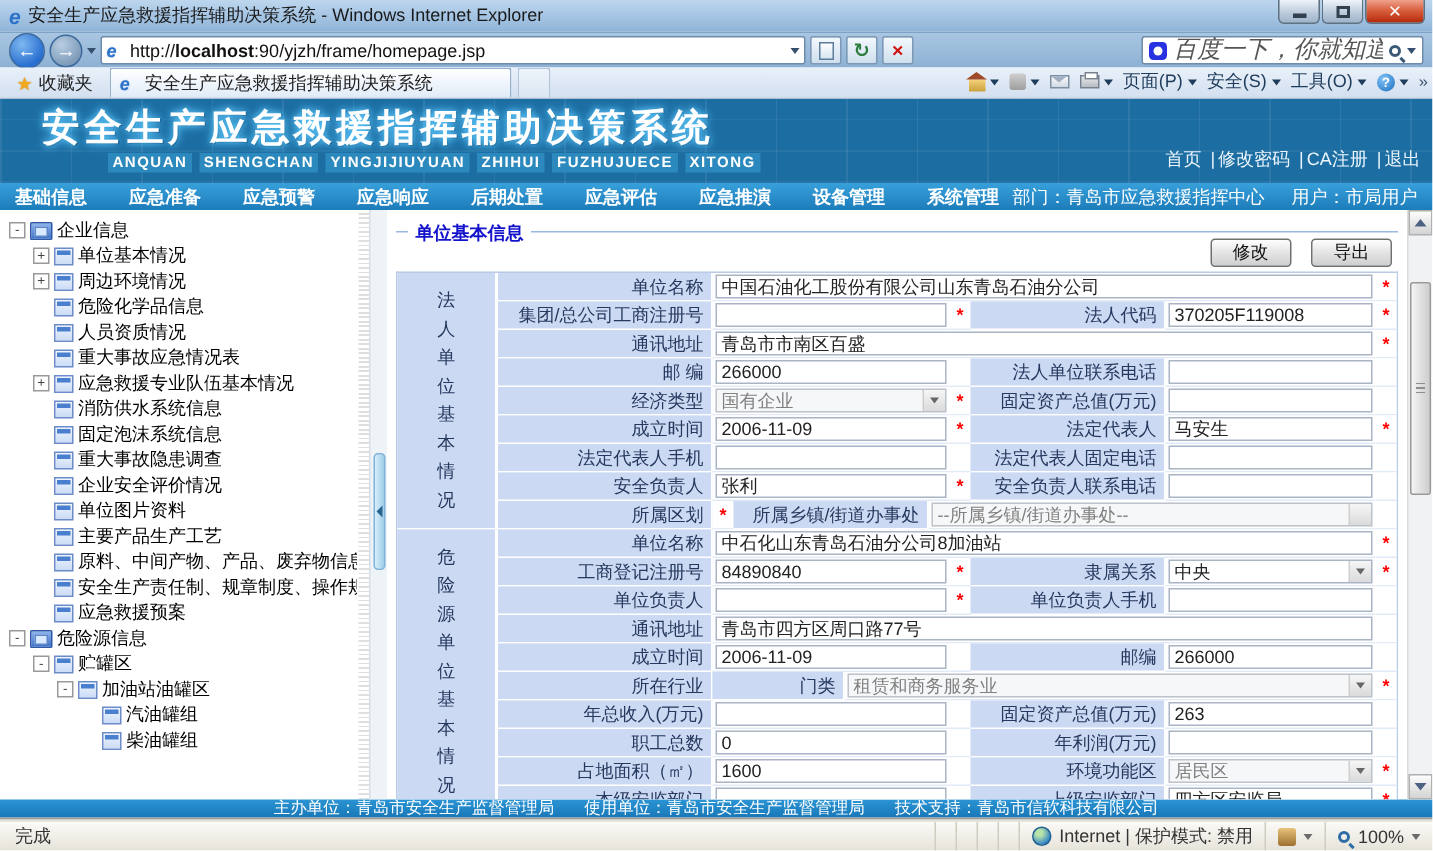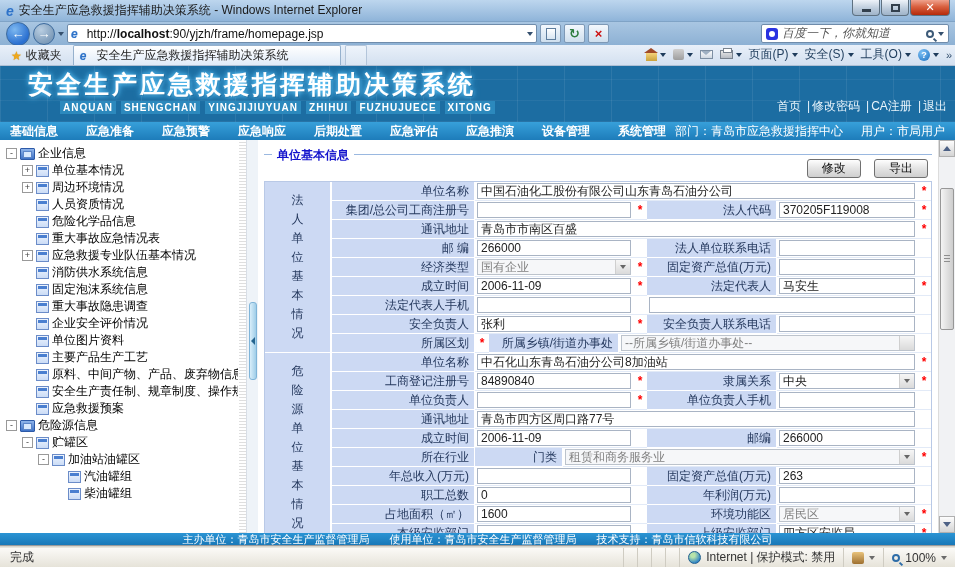--- a/index.html
+++ b/index.html
@@ -27,21 +27,21 @@
   .addr-box { width:470px; height:19px; background:#fff; border:1px solid #6f8cab; border-radius:2px; display:flex; align-items:center; padding:0 3px; gap:4px; }
   .addr-url { flex:1; white-space:nowrap; overflow:hidden; font-size:12px; color:#111; }
   .addr-url b { font-weight:bold; }
   .mini-btn { width:21px; height:19px; border:1px solid #7e99b6; border-radius:2px; background:linear-gradient(#f3f8fd,#cfdfee); display:flex; align-items:center; justify-content:center; font-size:11px; }
   .icon-compat { width:10px; height:12px; border:1px solid #5e7d9d; background:linear-gradient(#fff,#d7e5f2); }
   .icon-refresh { color:#2c7d3e; font-size:13px; font-weight:bold; }
   .icon-stop { color:#cc1111; font-size:13px; font-weight:bold; }
   .search-box { margin-left:auto; width:188px; height:19px; background:#fff; border:1px solid #6f8cab; border-radius:2px; display:flex; align-items:center; padding:0 4px; gap:4px; }
   .baidu-ic { width:12px; height:12px; border-radius:3px; background:#2932e1; position:relative; flex:none; }
   .baidu-ic::after { content:""; position:absolute; left:3px; top:3px; width:6px; height:6px; border-radius:50%; background:#fff; }
-  .search-text { flex:1; color:#555; font-style:italic; white-space:nowrap; overflow:hidden; font-size:12px; }
+  .search-text { flex:1; color:#555; font-style:italic; white-space:nowrap; overflow:hidden; font-size:16px; }
   .mag { width:8px; height:8px; border:2px solid #3c5a78; border-radius:50%; position:relative; flex:none; }
   .mag::after { content:""; position:absolute; width:2px; height:4px; background:#3c5a78; left:6px; top:6px; transform:rotate(-45deg); }
 
   
   .fav-row { height:21px; background:linear-gradient(#e9f0f9,#d3e0f0); border-bottom:1px solid #aebfd4; display:flex; align-items:flex-end; padding:0 4px; gap:4px; }
   .fav-btn { display:flex; align-items:center; gap:4px; padding:0 7px; height:19px; border-radius:2px; }
   .star { color:#f0a81c; font-size:12px; text-shadow:0 0 1px #b97f00; }
   .tab { width:268px; height:20px; background:linear-gradient(#ffffff,#e0ebf8); border:1px solid #96b1cd; border-bottom:none; border-radius:2px 2px 0 0; display:flex; align-items:center; gap:5px; padding:0 6px; font-size:12px; }
   .tab-stub { width:22px; height:20px; background:linear-gradient(#eef4fb,#dbe6f3); border:1px solid #b3c5da; border-bottom:none; border-radius:2px 2px 0 0; }
   .cmd-bar { margin-left:auto; display:flex; align-items:center; gap:7px; padding-bottom:2px; color:#1e3c5c; }
@@ -56,21 +56,21 @@
   .icon-help { width:12px; height:12px; border-radius:50%; background:radial-gradient(circle at 35% 30%,#7ec2f5,#1b6fc0); color:#fff; font-size:9px; font-weight:bold; display:flex; align-items:center; justify-content:center; }
   .chev { font-size:11px; color:#35506e; letter-spacing:-1px; }
 
   
   .page-header { height:56px; position:relative; color:#fff; overflow:hidden;
     background-color:#1c6da2;
     background-image:repeating-linear-gradient(90deg,rgba(255,255,255,.08) 0 1px,transparent 1px 47px),
                      repeating-linear-gradient(0deg,rgba(255,255,255,.05) 0 1px,transparent 1px 21px); }
   .sys-title { position:absolute; left:28px; top:2px; font-size:25px; font-weight:900; letter-spacing:3px; color:#fff;
     text-shadow:0 0 4px #58c1f6,0 0 7px #58c1f6,1px 1px 0 #0e4a77; white-space:nowrap; }
-  .sys-sub { position:absolute; left:60px; top:34px; white-space:nowrap; }
+  .sys-sub { position:absolute; left:72px; top:34px; white-space:nowrap; }
   .sys-sub .chip { background:#2c89bd; color:#fff; font-size:10px; font-weight:bold; letter-spacing:1px; padding:1px 3px; margin-right:5px; }
   .header-links { position:absolute; right:8px; top:32px; font-size:12px; color:#eaf5fc; white-space:nowrap; }
   .header-links .hl-sep { margin:0 2px 0 6px; }
   .hl-link { cursor:pointer; }
 
   
   .nav-bar { height:18px; background:linear-gradient(#37a0da,#1d7cba); display:flex; align-items:center; padding:0 10px; color:#fff; overflow:hidden; }
   .nav-menu { display:flex; gap:28px; font-weight:bold; font-size:12px; white-space:nowrap; }
   .nav-user { margin-left:auto; font-size:12px; white-space:nowrap; display:flex; gap:18px; }
 
@@ -283,26 +283,26 @@
           <span class="tlabel">单位基本情况</span>
         </div>
         <div class="titem" style="padding-left: 18px;">
           <span class="toggle">+</span>
           <span class="ticon i-doc"></span>
           <span class="tlabel">周边环境情况</span>
         </div>
         <div class="titem" style="padding-left: 18px;">
           <span class="toggle-sp"></span>
           <span class="ticon i-doc"></span>
+          <span class="tlabel">危险化学品信息</span>
+        </div>
+        <div class="titem" style="padding-left: 18px;">
+          <span class="toggle-sp"></span>
+          <span class="ticon i-doc"></span>
           <span class="tlabel">人员资质情况</span>
-        </div>
-        <div class="titem" style="padding-left: 18px;">
-          <span class="toggle-sp"></span>
-          <span class="ticon i-doc"></span>
-          <span class="tlabel">危险化学品信息</span>
         </div>
         <div class="titem" style="padding-left: 18px;">
           <span class="toggle-sp"></span>
           <span class="ticon i-doc"></span>
           <span class="tlabel">重大事故应急情况表</span>
         </div>
         <div class="titem" style="padding-left: 18px;">
           <span class="toggle">+</span>
           <span class="ticon i-doc"></span>
           <span class="tlabel">应急救援专业队伍基本情况</span>
@@ -462,20 +462,21 @@
                     <div class="ctl">马安生</div>
                   </div>
                   <div class="fcell-star">*</div>
                 </div>
                 <div class="frow">
                   <div class="fcell-label w-label">法定代表人手机</div>
                   <div class="fcell-val w-half">
                     <div class="ctl"></div>
                   </div>
                   <div class="fcell-star"></div>
+                  <div class="fcell-label w-label2">法定代表人固定电话</div>
                   <div class="fcell-val grow">
                     <div class="ctl"></div>
                   </div>
                   <div class="fcell-star"></div>
                 </div>
                 <div class="frow">
                   <div class="fcell-label w-label">安全负责人</div>
                   <div class="fcell-val w-half">
                     <div class="ctl">张利</div>
                   </div>

